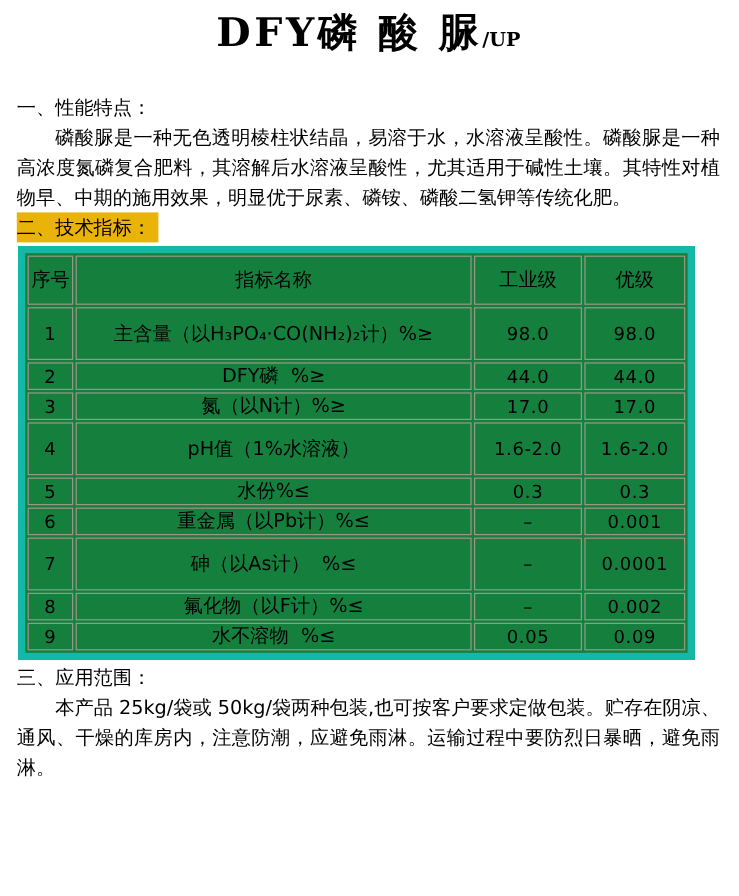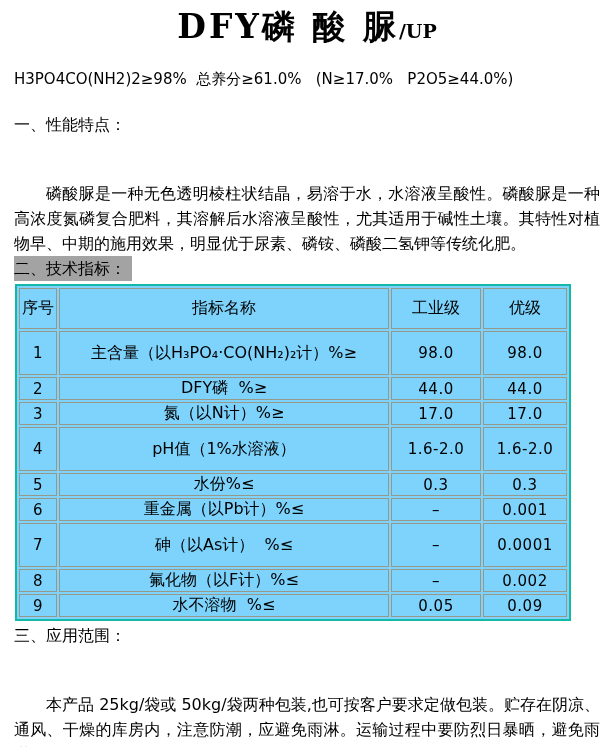--- a/index.html
+++ b/index.html
@@ -19,51 +19,50 @@
     text-align: center;
     font-family: "DejaVu Serif", "Liberation Serif", serif;
     font-weight: bold;
     font-size: 33px;
     line-height: 42px;
     letter-spacing: 3px;
     margin-top: 2px;
     white-space: nowrap;
   }
   .title-suffix {
-    font-size: 19px;
+    font-size: 16px;
     letter-spacing: 0;
     font-weight: bold;
   }
   .formula {
     margin-top: 17px;
     font-size: 15px;
     line-height: 20px;
     white-space: pre-wrap;
     font-weight: 500;
   }
   .section-heading {
     font-size: 16px;
     line-height: 25px;
     white-space: pre-wrap;
   }
   .sh-gap { margin-top: 23px; }
-  .hl { background: #a3a3a3; display: inline-block; padding-right: 6px; text-align: right; }
+  .hl { background: #eab308; display: inline-block; padding-right: 6px; text-align: right; }
   .para {
     font-size: 16px;
     line-height: 25px;
     text-align: justify;
     text-indent: 2em;
     white-space: pre-wrap;
-    margin-top: 44px;
   }
   table.spec-table {
     border-collapse: separate;
     border-spacing: 2px;
-    border: 2px solid #14b8a6;
-    background: #7dd3fc;
+    border: 6px solid #14b8a6;
+    background: #15803d;
     table-layout: fixed;
     width: 516px;
     margin: 3px 0 2px 1px;
     font-size: 16px;
   }
   .spec-table th, .spec-table td {
     border: 1px solid #989889;
     text-align: center;
     vertical-align: middle;
     font-weight: normal;
@@ -80,21 +79,20 @@
   tr.short { height: 22px; }
   .num { font-size: 15px; letter-spacing: 0.5px; }
 </style>
 </head>
 <body>
 
 <div class="page">
 
   <h1 class="title"><span>DFY磷 酸 脲</span><span class="title-suffix">/UP</span></h1>
 
-  <div class="formula">H3PO4CO(NH2)2≥98%  总养分≥61.0%   (N≥17.0%   P2O5≥44.0%)</div>
 
   <div class="section-heading sh-gap">一、性能特点：</div>
   <p class="para">磷酸脲是一种无色透明棱柱状结晶，易溶于水，水溶液呈酸性。磷酸脲是一种高浓度氮磷复合肥料，其溶解后水溶液呈酸性，尤其适用于碱性土壤。其特性对植物早、中期的施用效果，明显优于尿素、磷铵、磷酸二氢钾等传统化肥。</p>
 
   <div class="section-heading"><span class="hl">二、技术指标：</span></div>
 
   <table class="spec-table">
     <colgroup>
       <col class="col-no">
         <col class="col-name">

